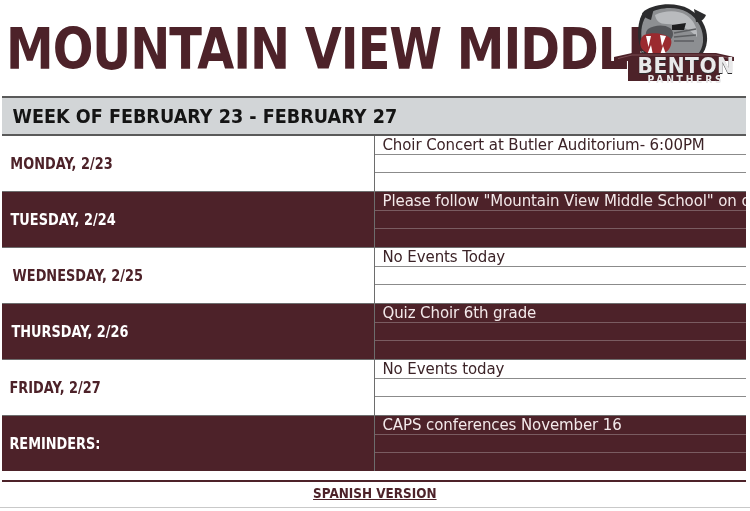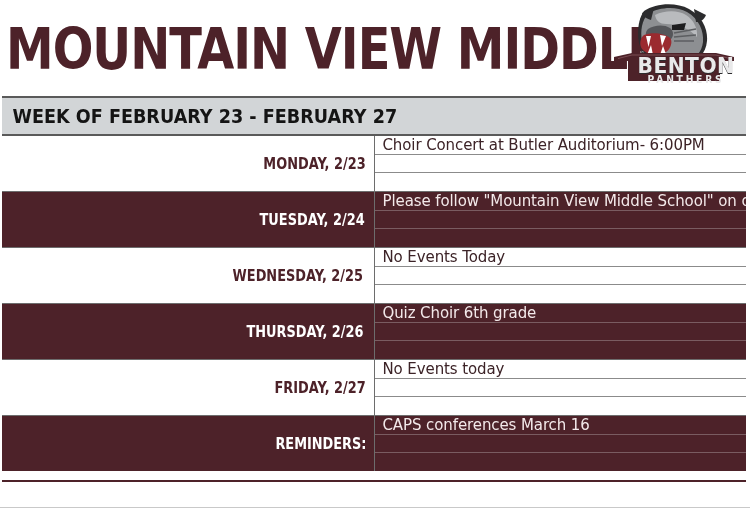--- a/index.html
+++ b/index.html
@@ -85,21 +85,21 @@
 
   .day-row {
     height: 55px;
   }
   .day-row.light { background: #ffffff; }
   .day-row.dark  { background: #4d2229; }
 
   .day-label-cell {
     width: 132px;
     vertical-align: middle;
-    text-align: right;
+    text-align: left;
     border-right: 1px solid #6d6d6d;
     padding: 0;
   }
   .day-label {
     font-family: "DejaVu Sans", sans-serif;
     font-weight: bold;
     font-size: 15px;
     letter-spacing: 0px;
     white-space: nowrap;
     display: inline-block;
@@ -348,33 +348,36 @@
         </td>
       </tr>
 
       <tr class="day-row dark row-sep">
         <td class="day-label-cell">
           <span class="day-label">REMINDERS:</span>
         </td>
         <td class="day-content-cell">
           <div class="lines">
             <div class="line">
-              <span class="evt">CAPS conferences March 16</span>
+              <span class="evt">CAPS conferences November 16</span>
             </div>
             <div class="line">
               <span class="evt"></span>
             </div>
             <div class="line">
               <span class="evt"></span>
             </div>
           </div>
         </td>
       </tr>
 
     </tbody>
   </table>
 
   <div class="bottom-rule"></div>
 
+  <div class="spanish-wrap">
+    <span class="spanish-link">SPANISH VERSION</span>
+  </div>
 
   <div class="page-bottom-line"></div>
 
 </div>
 
 </body></html>

